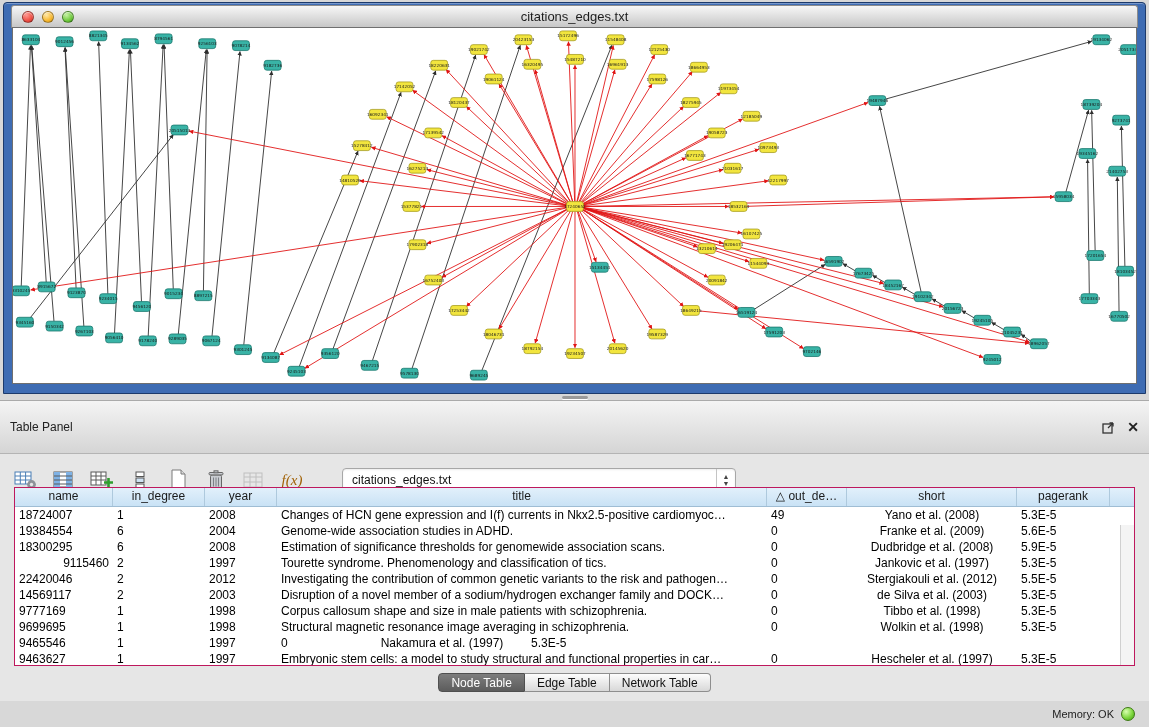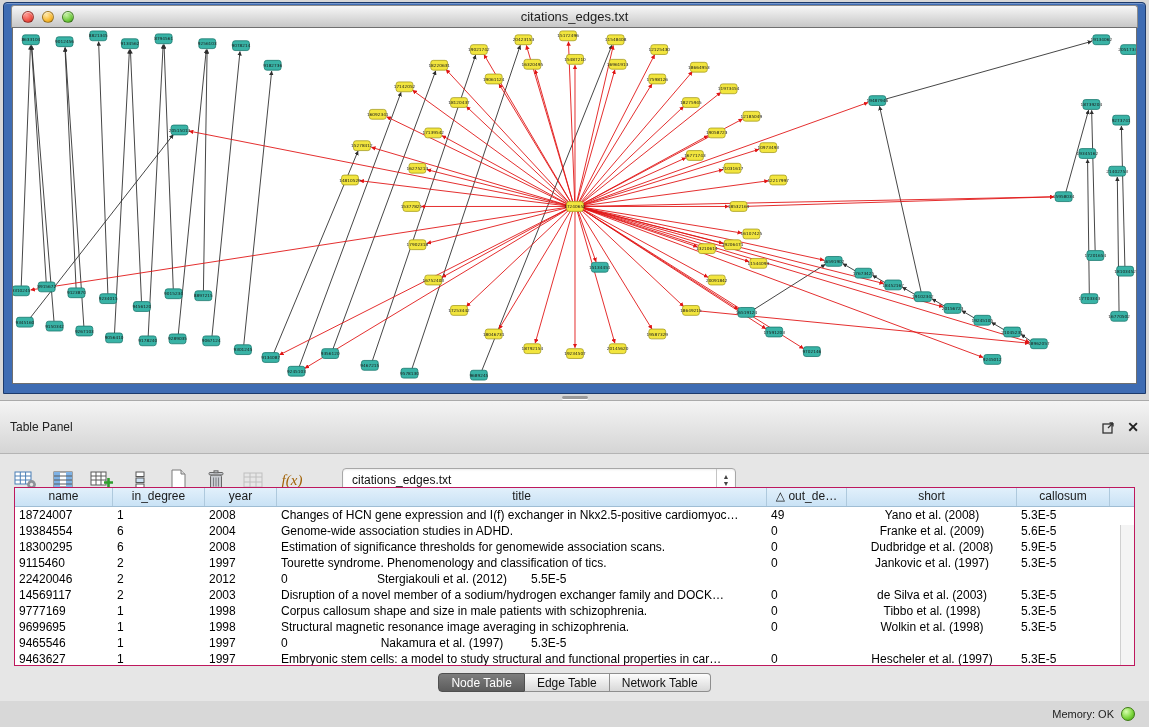--- a/index.html
+++ b/index.html
@@ -660,29 +660,29 @@
     </div>
 
     <div class="table-wrap">
       <div class="thead" id="thead">
           <div class="th" style="width: 98px;">name</div>
           <div class="th" style="width: 92px;">in_degree</div>
           <div class="th" style="width: 72px;">year</div>
           <div class="th" style="width: 490px;">title</div>
           <div class="th" style="width: 80px;">△ out_de…</div>
           <div class="th" style="width: 170px;">short</div>
-          <div class="th" style="width: 93px;">callosum</div>
+          <div class="th" style="width: 93px;">pagerank</div>
           <div class="th filler"></div>
         </div>
       <div class="tbody" id="tbody">
         <div class="tr">
             <div class="td" style="width: 98px;">18724007</div>
             <div class="td" style="width: 92px;">1</div>
             <div class="td" style="width: 72px;">2008</div>
-            <div class="td" style="width: 490px;">Changes of HCN gene expression and I(f) exchanger in Nkx2.5-positive cardiomyoc…</div>
+            <div class="td" style="width: 490px;">Changes of HCN gene expression and I(f) currents in Nkx2.5-positive cardiomyoc…</div>
             <div class="td" style="width: 80px;">49</div>
             <div class="td center" style="width: 170px;">Yano et al. (2008)</div>
             <div class="td" style="width: 93px;">5.3E-5</div>
           </div>
           <div class="tr">
             <div class="td" style="width: 98px;">19384554</div>
             <div class="td" style="width: 92px;">6</div>
             <div class="td" style="width: 72px;">2004</div>
             <div class="td" style="width: 490px;">Genome-wide association studies in ADHD.</div>
             <div class="td" style="width: 80px;">0</div>
@@ -692,32 +692,33 @@
           <div class="tr">
             <div class="td" style="width: 98px;">18300295</div>
             <div class="td" style="width: 92px;">6</div>
             <div class="td" style="width: 72px;">2008</div>
             <div class="td" style="width: 490px;">Estimation of significance thresholds for genomewide association scans.</div>
             <div class="td" style="width: 80px;">0</div>
             <div class="td center" style="width: 170px;">Dudbridge et al. (2008)</div>
             <div class="td" style="width: 93px;">5.9E-5</div>
           </div>
           <div class="tr">
-            <div class="td" style="width: 98px;">9115460</div>
+            <div class="td" style="width: 98px; text-align: right;">9115460</div>
             <div class="td" style="width: 92px;">2</div>
             <div class="td" style="width: 72px;">1997</div>
             <div class="td" style="width: 490px;">Tourette syndrome. Phenomenology and classification of tics.</div>
             <div class="td" style="width: 80px;">0</div>
             <div class="td center" style="width: 170px;">Jankovic et al. (1997)</div>
             <div class="td" style="width: 93px;">5.3E-5</div>
           </div>
           <div class="tr">
             <div class="td" style="width: 98px;">22420046</div>
             <div class="td" style="width: 92px;">2</div>
             <div class="td" style="width: 72px;">2012</div>
+            <div class="td" style="width: 490px;">Investigating the contribution of common genetic variants to the risk and pathogen…</div>
             <div class="td" style="width: 80px;">0</div>
             <div class="td center" style="width: 170px;">Stergiakouli et al. (2012)</div>
             <div class="td" style="width: 93px;">5.5E-5</div>
           </div>
           <div class="tr">
             <div class="td" style="width: 98px;">14569117</div>
             <div class="td" style="width: 92px;">2</div>
             <div class="td" style="width: 72px;">2003</div>
             <div class="td" style="width: 490px;">Disruption of a novel member of a sodium/hydrogen exchanger family and DOCK…</div>
             <div class="td" style="width: 80px;">0</div>

